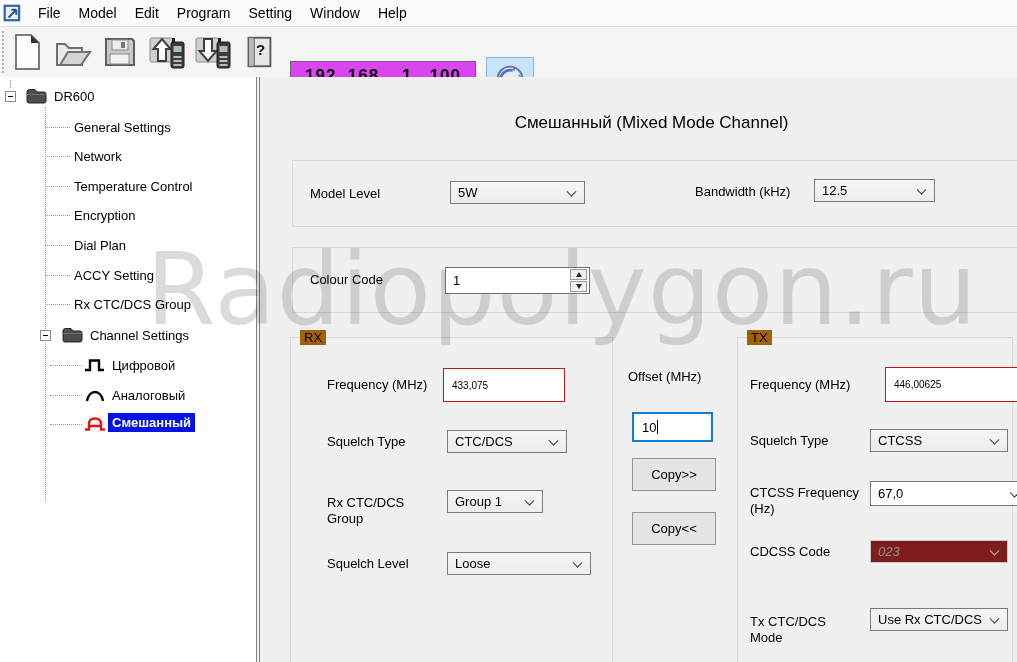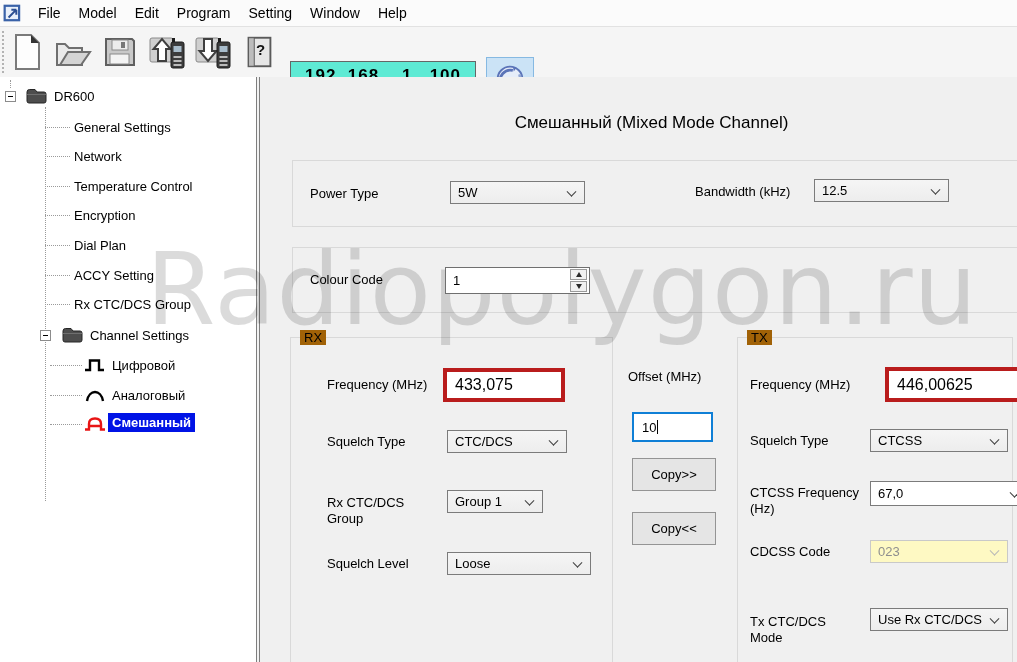--- a/index.html
+++ b/index.html
@@ -10,21 +10,21 @@
            border-bottom:1px solid #e2e2e2;display:flex;align-items:center;}
   .appicon{width:20px;height:20px;margin:0 6px 0 3px;display:inline-flex;}
   .menu-item{font-size:14px;padding:0 9px;line-height:26px;cursor:default;}
   
   .toolbar{position:absolute;left:0;top:27px;width:1017px;height:50px;background:#f5f5f5;
            border-bottom:1px solid #bdbdbd;}
   .gripper{position:absolute;left:2px;top:4px;height:42px;width:0;border-left:2px dotted #b3b3b3;}
   .tbtn{position:absolute;top:3px;width:42px;height:44px;display:flex;align-items:center;justify-content:center;}
   .tbtn svg{width:40px;height:40px;}
   .helpq{position:absolute;left:16px;top:11px;font-size:15px;font-weight:bold;color:#111;}
-  .ipbox{position:absolute;left:290px;top:34px;width:186px;height:30px;background:#5eead4;
+  .ipbox{position:absolute;left:290px;top:34px;width:186px;height:30px;background:#d946ef;
          border:1px solid #666;box-sizing:border-box;display:flex;align-items:center;justify-content:center;
          font-size:17px;font-weight:bold;letter-spacing:1px;white-space:pre;}
   .globebtn{position:absolute;left:486px;top:30px;width:48px;height:44px;background:#cbe3f6;
             border:1px solid #86b9e2;box-sizing:border-box;display:flex;align-items:center;justify-content:center;}
   .globebtn svg{width:38px;height:38px;}
   
   .tree{position:absolute;left:0;top:77px;width:256px;height:585px;background:#ffffff;}
   .divider{position:absolute;left:256px;top:77px;width:2px;height:585px;background:#f2f2f2;
            border-left:1px solid #7e7e7e;border-right:1px solid #7e7e7e;}
   .main{position:absolute;left:260px;top:77px;width:757px;height:585px;background:#f0f0f0;}
@@ -39,26 +39,26 @@
   .tree svg.waveicon{position:absolute;width:22px;height:16px;z-index:4;}
   .sel{background:#0013e6;color:#fff;font-weight:bold;padding:2px 4px;}
   
   .lbl{position:absolute;font-size:13px;color:#000;z-index:4;line-height:16px;}
   .groupbox{position:absolute;border:1px solid #d9d9d9;box-sizing:border-box;z-index:1;}
   .legend{position:absolute;font-size:13px;background:#a16207;padding:0 4px;z-index:4;}
   .combo{position:absolute;height:23px;background:linear-gradient(#f5f5f5,#ededed);
          border:1px solid #7b7b7b;box-sizing:border-box;font-size:13px;display:flex;align-items:center;
          padding-left:7px;z-index:4;}
   .combo.white{background:#fff;}
-  .combo.disabled{background:#fef9c3;border-color:#c9c9c9;color:#8f8f8f;}
+  .combo.disabled{background:#7f1d1d;border-color:#c9c9c9;color:#8f8f8f;font-style:italic;}
   .chev{position:absolute;right:9px;top:50%;width:6px;height:6px;border-right:1.5px solid #404040;
         border-bottom:1.5px solid #404040;transform:translateY(-68%) rotate(45deg);}
   .combo.disabled .chev{border-color:#b9b9b9;}
-  .tinput{position:absolute;background:#fff;border:4px solid #b91c1c;box-sizing:border-box;
-          font-size:16px;display:flex;align-items:center;padding-left:8px;z-index:4;}
+  .tinput{position:absolute;background:#fff;border:1px solid #b91c1c;box-sizing:border-box;
+          font-size:10px;display:flex;align-items:center;padding-left:8px;z-index:4;}
   .tinput.focus{border:2px solid #0f7fd6;font-size:13px;}
   .caret{display:inline-block;width:1px;height:14px;background:#000;margin-left:1px;}
   .btn{position:absolute;background:#e5e5e5;border:1px solid #949494;box-sizing:border-box;
        font-size:13px;display:flex;align-items:center;justify-content:center;z-index:4;}
   .spinner{position:absolute;left:445px;top:267px;width:145px;height:27px;background:#fff;
            border:1px solid #6f6f6f;box-sizing:border-box;font-size:13px;z-index:4;}
   .spinner .val{position:absolute;left:7px;top:5px;}
   .spincell{position:absolute;right:2px;width:17px;height:11px;background:#f1f1f1;border:1px solid #9a9a9a;
             box-sizing:border-box;display:flex;align-items:center;justify-content:center;}
   .tri-up{width:0;height:0;border-left:3.5px solid transparent;border-right:3.5px solid transparent;
@@ -220,27 +220,27 @@
       <span class="sel">Смешанный</span>
     </div>
   </div>
 
   <div class="divider"></div>
 
   <div class="main">
     <div class="title">Смешанный (Mixed Mode Channel)</div>
 
     <div class="groupbox" style="left:32px;top:83px;width:770px;height:67px"></div>
-    <div class="lbl" style="left:50px;top:109px">Power Type</div>
+    <div class="lbl" style="left:50px;top:109px">Model Level</div>
     <div class="combo" style="left:190px;top:104px;width:135px">
       <span>5W</span>
         <i class="chev"></i>
     </div>
     <div class="lbl" style="left:435px;top:107px">Bandwidth (kHz)</div>
-    <div class="combo" style="left:554px;top:102px;width:135px">
+    <div class="combo" style="left:554px;top:102px;width:121px">
       <span>12.5</span>
         <i class="chev"></i>
     </div>
 
     <div class="groupbox" style="left:32px;top:170px;width:770px;height:66px"></div>
     <div class="lbl" style="left:50px;top:195px">Colour Code</div>
     <div class="spinner" style="left:185px;top:190px;width:145px">
       <span class="val">1</span>
       <span class="spincell" style="top:1px">
           <i class="tri-up"></i>

